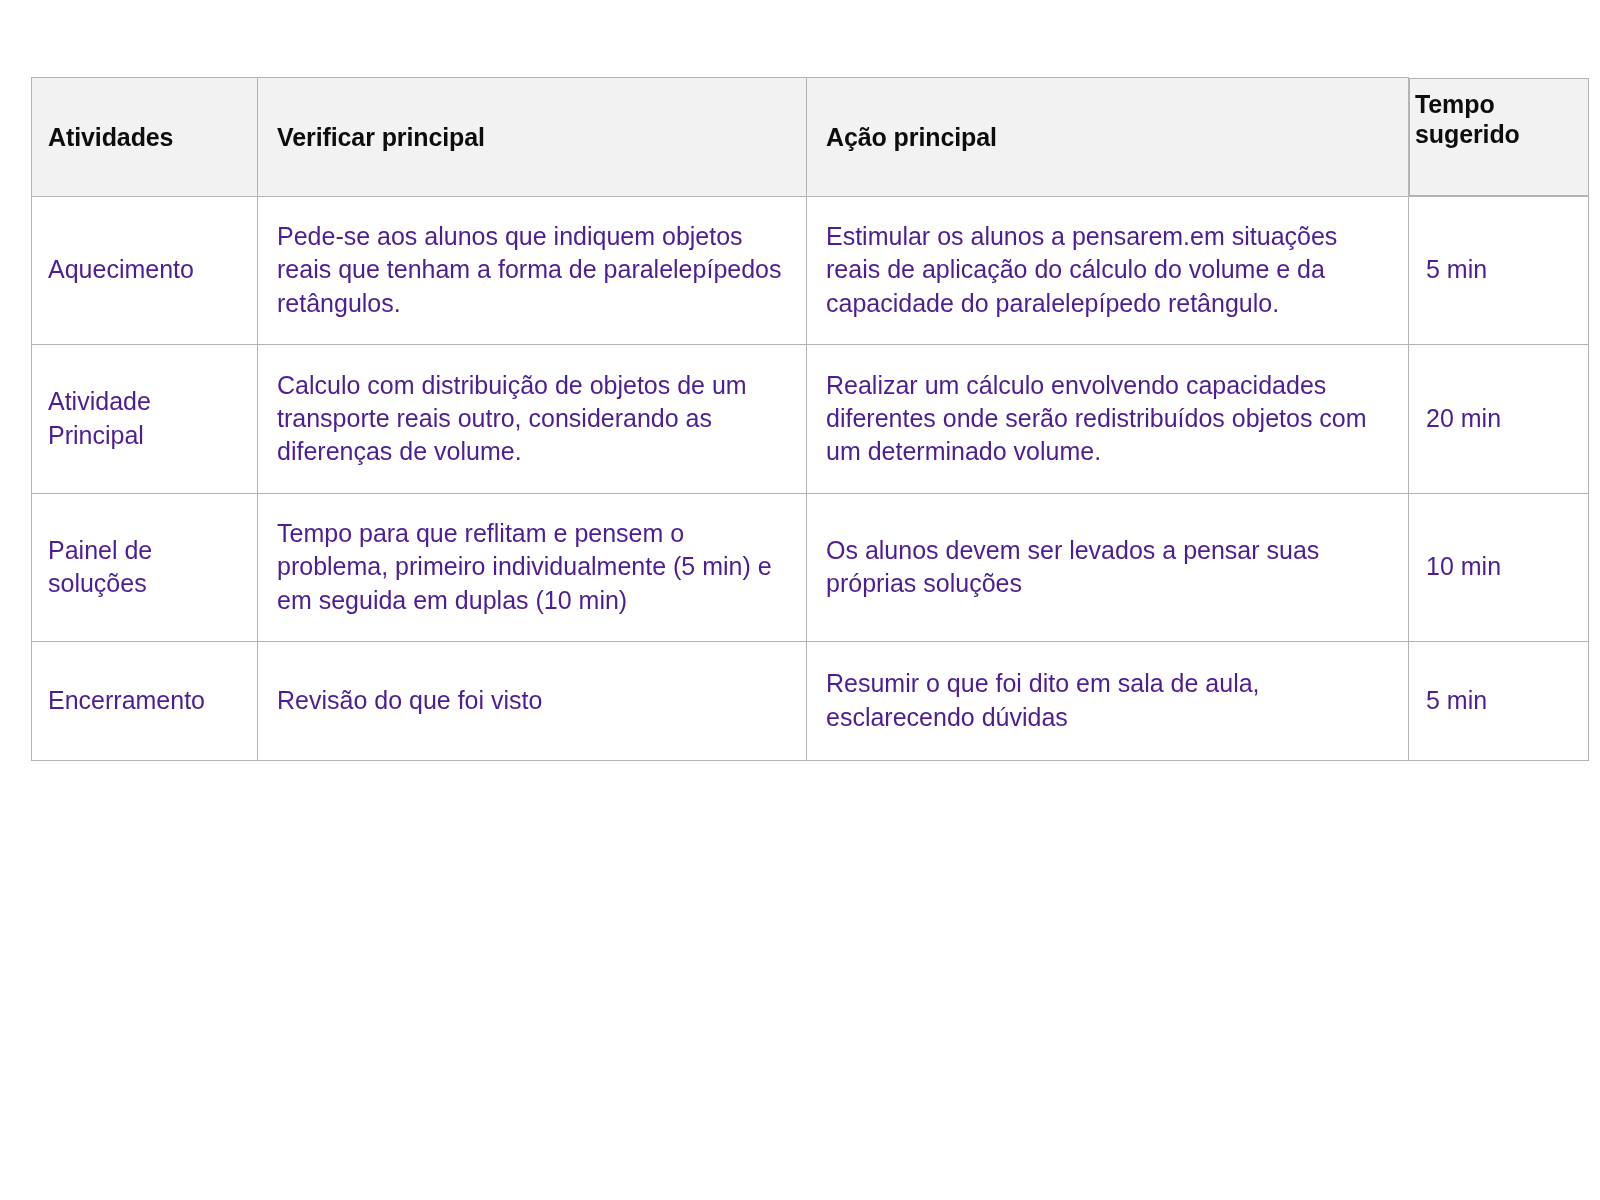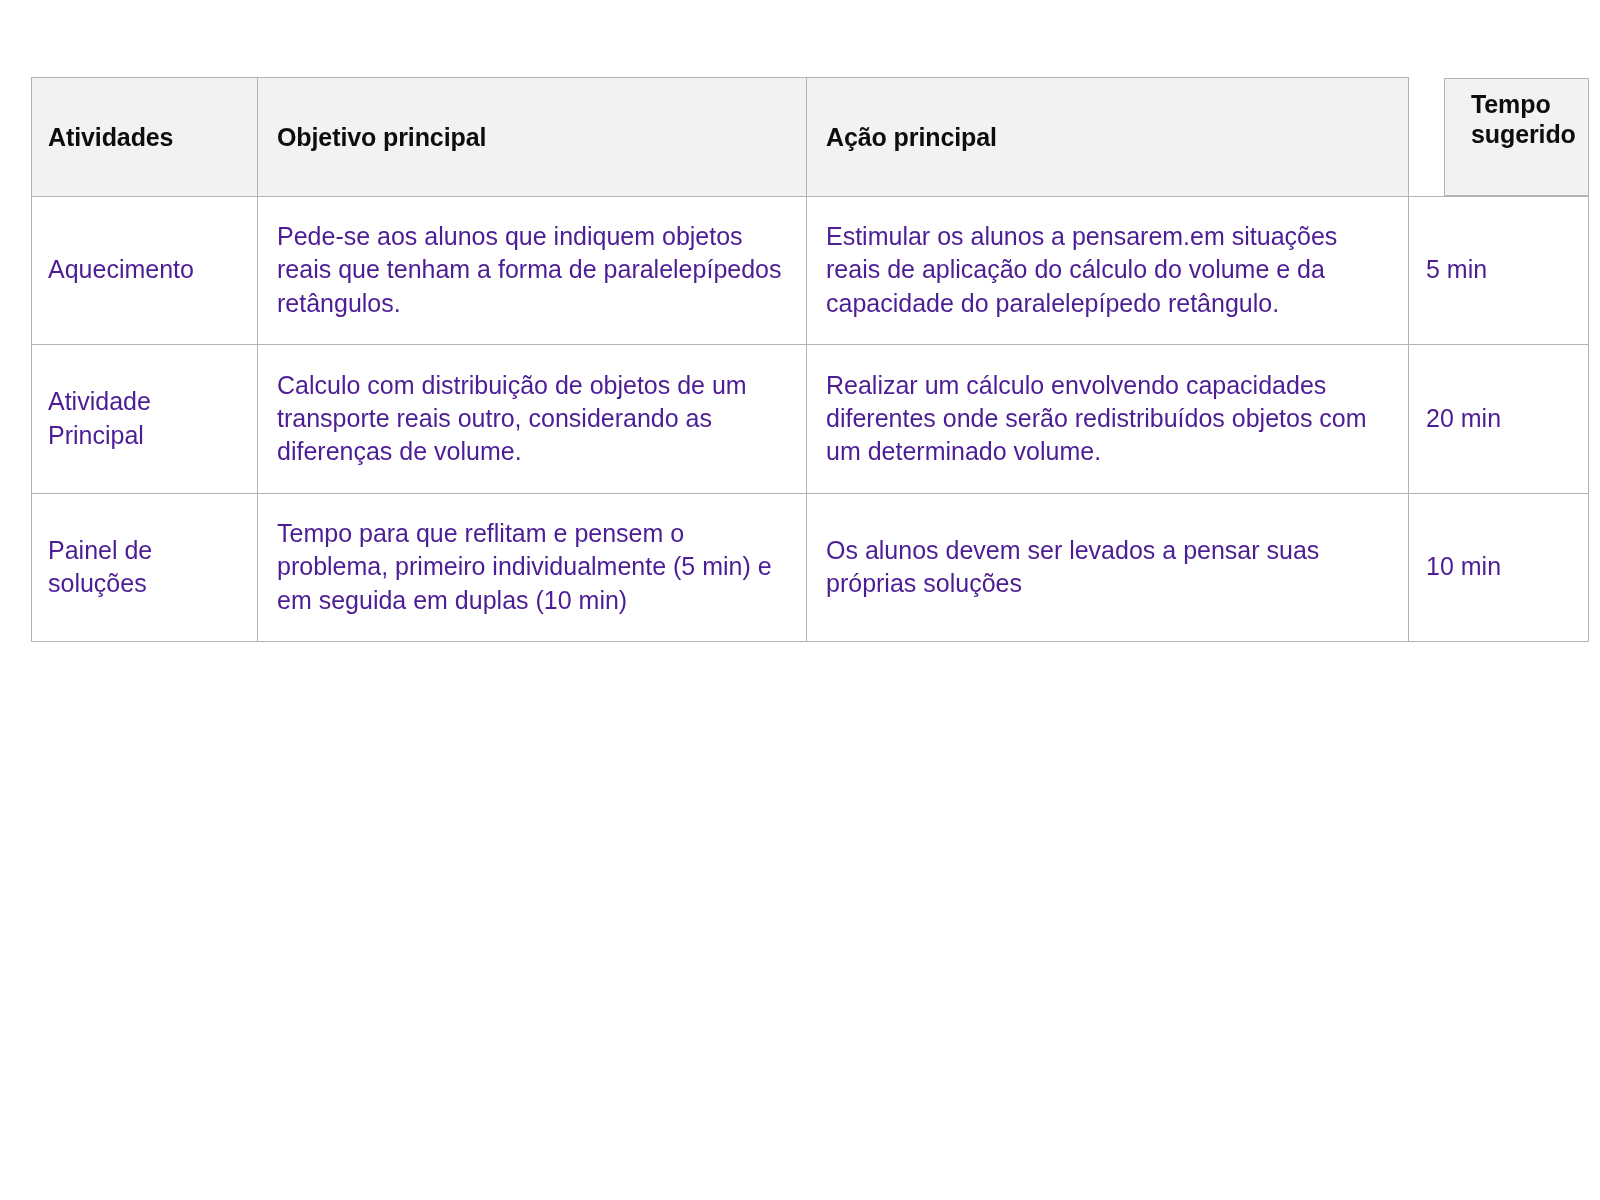--- a/index.html
+++ b/index.html
@@ -58,22 +58,21 @@
     letter-spacing: -0.1px;
     padding: 10px 18px 10px 16px;
     vertical-align: middle;
     color: #0d0d0d;
   }
   .activities-table thead th.th-objective,
   .activities-table thead th.th-action {
     padding-left: 19px;
   }
   .activities-table thead th.th-time {
-    padding-left: 26px;
-    margin-left: 35px;
+    padding-left: 5px;
   }
 
   .activities-table tbody td {
     font-size: 25px;
     line-height: 1.33;
     font-weight: 400;
     color: #4c1d95;
     padding: 10px 16px;
   }
 
@@ -122,21 +121,21 @@
   <table class="activities-table">
     <colgroup>
       <col class="c-activity">
       <col class="c-objective">
       <col class="c-action">
       <col class="c-time">
     </colgroup>
     <thead>
       <tr>
         <th class="th-activity">Atividades</th>
-        <th class="th-objective">Objetivo principal</th>
+        <th class="th-objective">Verificar principal</th>
         <th class="th-action">Ação principal</th>
         <th class="th-time cell-text">Tempo
 sugerido</th>
       </tr>
     </thead>
     <tbody>
 
       <tr class="row-1">
         <td class="cell-activity">Aquecimento</td>
         <td class="cell-objective">Pede-se aos alunos que indiquem objetos reais que tenham a forma de paralelepípedos retângulos.</td>
@@ -151,19 +150,25 @@
         <td class="cell-time">20 min</td>
       </tr>
 
       <tr class="row-3">
         <td class="cell-activity">Painel de soluções</td>
         <td class="cell-objective">Tempo para que reflitam e pensem o problema, primeiro individualmente (5 min) e em seguida em duplas (10 min)</td>
         <td class="cell-action">Os alunos devem ser levados a pensar suas próprias soluções</td>
         <td class="cell-time">10 min</td>
       </tr>
 
+      <tr class="row-4">
+        <td class="cell-activity">Encerramento</td>
+        <td class="cell-objective">Revisão do que foi visto</td>
+        <td class="cell-action">Resumir o que foi dito em sala de aula, esclarecendo dúvidas</td>
+        <td class="cell-time">5 min</td>
+      </tr>
 
 
     </tbody>
   </table>
 
 
 </div>
 
 </body></html>

